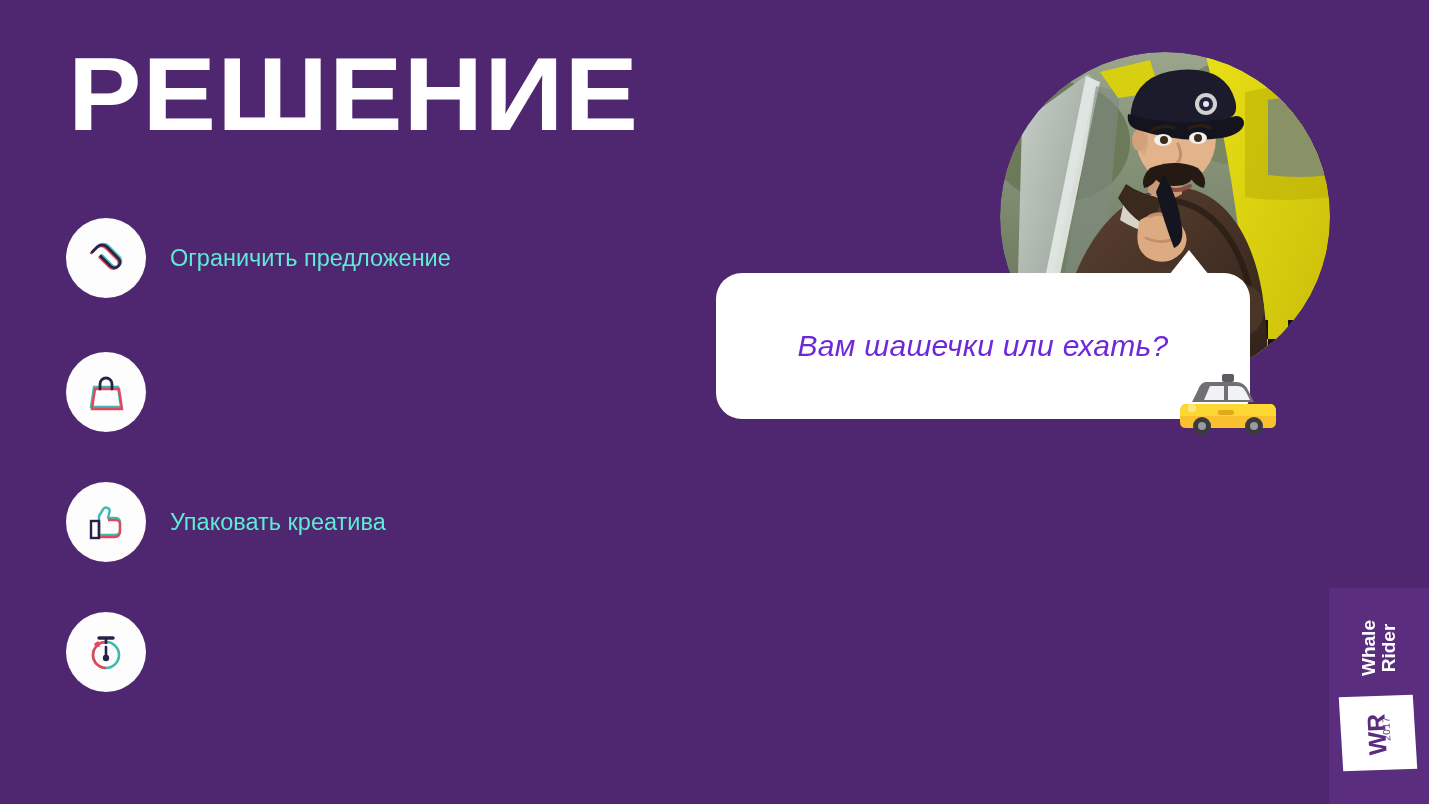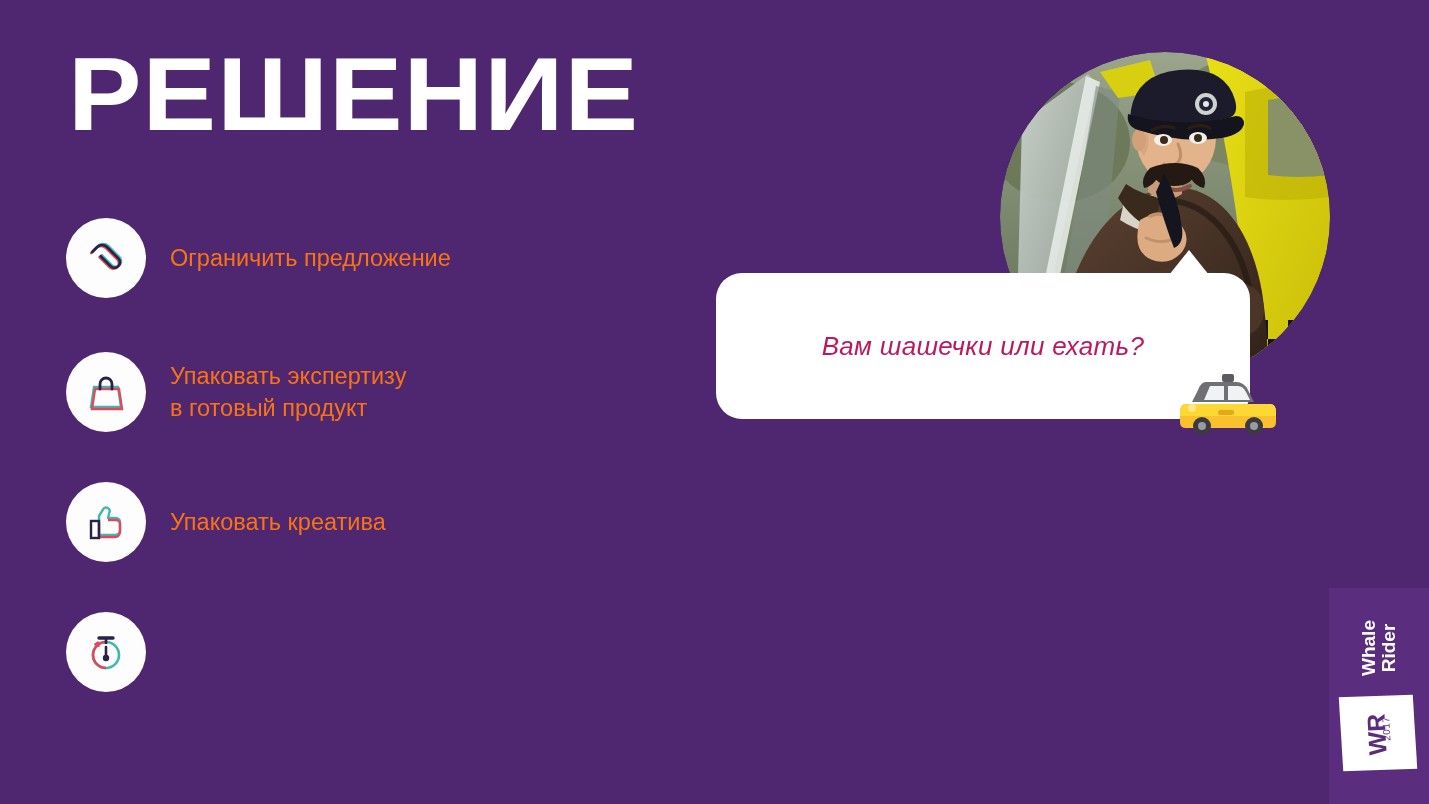--- a/index.html
+++ b/index.html
@@ -36,21 +36,21 @@
   .icon-circle {
     width:80px; height:80px; border-radius:50%;
     background:#fdfdfd; flex:0 0 80px;
     display:flex; align-items:center; justify-content:center;
     position:relative;
   }
   .icon-circle svg { display:block; }
 
   .bullet-text {
     margin-left:24px;
-    color:#f97316;
+    color:#5eead4;
     font-size:23.5px;
     line-height:32px;
     font-weight:normal;
     white-space:pre-line;
   }
 
   
   .photo {
     position:absolute; left:1000px; top:52px;
     width:330px; height:330px; border-radius:50%;
@@ -68,23 +68,23 @@
   .bubble-tail {
     position:absolute; left:1165px; top:250px;
     width:0; height:0;
     border-left:24px solid transparent;
     border-right:24px solid transparent;
     border-bottom:30px solid #ffffff;
   }
   .bubble-text {
     position:absolute; left:0; top:0; width:534px; height:146px;
     display:flex; align-items:center; justify-content:center;
-    color:#be185d;
+    color:#6d28d9;
     font-style:italic;
-    font-size:26px;
+    font-size:30px;
     letter-spacing:0.3px;
     white-space:nowrap;
   }
   .taxi-emoji {
     position:absolute; left:1178px; top:372px;
     width:100px; height:64px;
   }
 
   
   .logo-block {
@@ -156,22 +156,20 @@
     </div>
 
     <div class="bullet b1">
       <div class="icon-circle">
         <svg width="50" height="50" viewBox="0 0 50 50" fill="none">
           <path d="M13 20 h24 l3 20 h-30 z" stroke="#3fb8b0" stroke-width="2.4" fill="none"></path>
           <path d="M14 22 h24 l3 20 h-30 z" stroke="#e2485c" stroke-width="2.4" fill="none"></path>
           <path d="M19 22 v-5 a6 6 0 0 1 12 0 v5" stroke="#26224a" stroke-width="2.8" fill="none" stroke-linecap="round"></path>
         </svg>
       </div>
-      <div class="bullet-text">Упаковать экспертизу
-в готовый продукт</div>
     </div>
 
     <div class="bullet b2">
       <div class="icon-circle">
         <svg width="50" height="50" viewBox="0 0 50 50" fill="none">
           <path d="M18 24 v14 h16 a5 5 0 0 0 5 -5 v-8 a4 4 0 0 0 -4 -4 h-8 l1.5 -6 a3.5 3.5 0 0 0 -6.5 -2.5 l-4 6.5 z" stroke="#3fb8b0" stroke-width="2.4" fill="none" stroke-linejoin="round"></path>
           <path d="M18 26 v14 h16 a5 5 0 0 0 5 -5 v-8 a4 4 0 0 0 -4 -4 h-8" stroke="#e2485c" stroke-width="2.4" fill="none" stroke-linejoin="round"></path>
           <rect x="10" y="24" width="8" height="17" stroke="#26224a" stroke-width="2.4" fill="none"></rect>
         </svg>
       </div>

